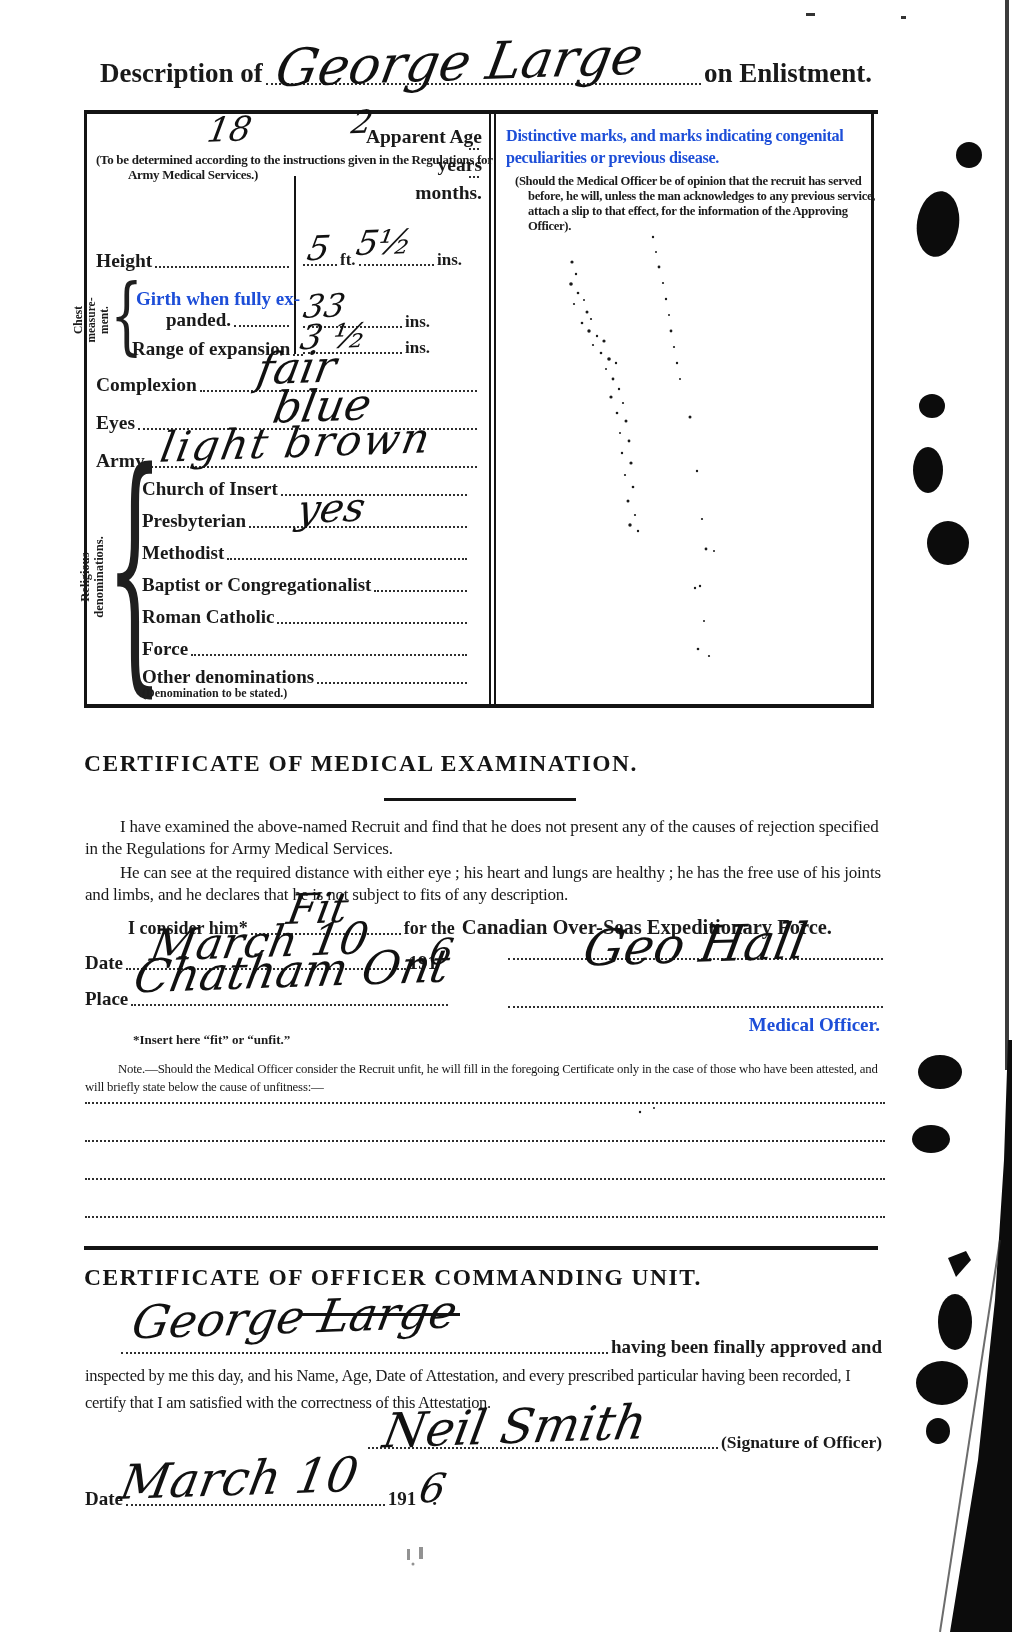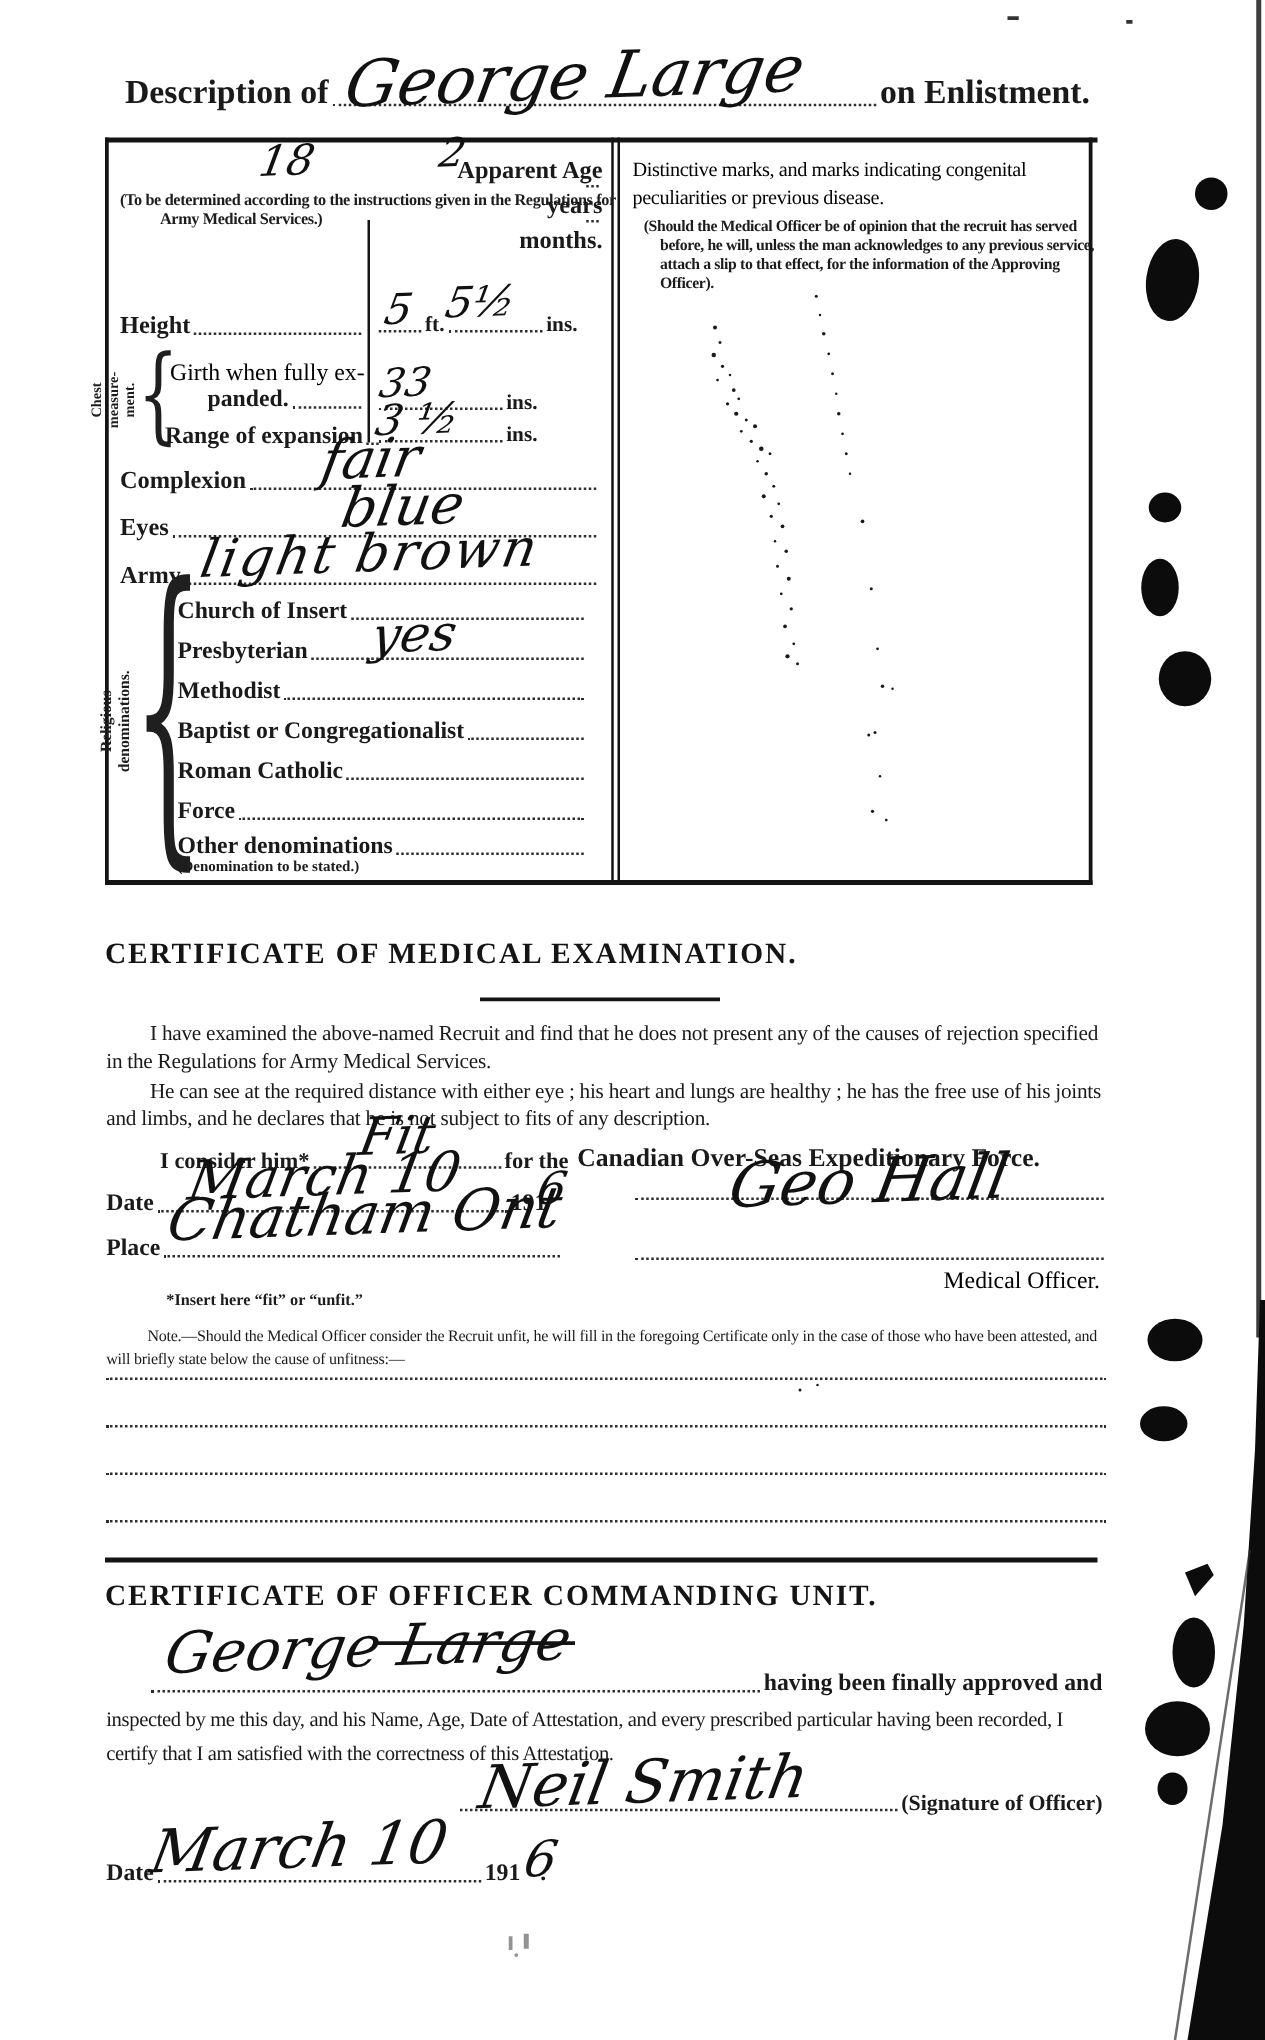--- a/index.html
+++ b/index.html
@@ -1,18 +1,18 @@
 <!DOCTYPE html>
 <html><head>
 <meta charset="utf-8">
 <style>
   html,body{margin:0;padding:0;background:#e8e8e8;}
   #page{position:relative;width:1012px;height:1632px;background:#ffffff;overflow:hidden;
         font-family:"Liberation Serif","DejaVu Serif",serif;color:#181818;}
-  .print{font-weight:normal;color:#000000;}
+  .print{font-weight:bold;color:#1d4ed8;}
   .abs{position:absolute;}
   .row{position:absolute;display:flex;align-items:flex-end;font-weight:bold;color:#1a1a1a;white-space:nowrap;}
   .row .lbl{white-space:nowrap;}
   .dots{flex:1 1 auto;border-bottom:2px dotted #2e2e2e;margin:0 3px 4px 3px;min-width:10px;}
   .dfix{flex:0 0 auto;}
   .rule{position:absolute;background:#141414;}
   .dotline{position:absolute;border-bottom:2px dotted #2e2e2e;}
   .hw{position:absolute;font-family:"DejaVu Serif",serif;font-style:italic;font-weight:400;
       color:#111;transform:skewX(-12deg) rotate(-2deg);white-space:nowrap;line-height:1;}
   .note{position:absolute;font-size:13px;font-weight:bold;line-height:1.18;color:#1c1c1c;}

